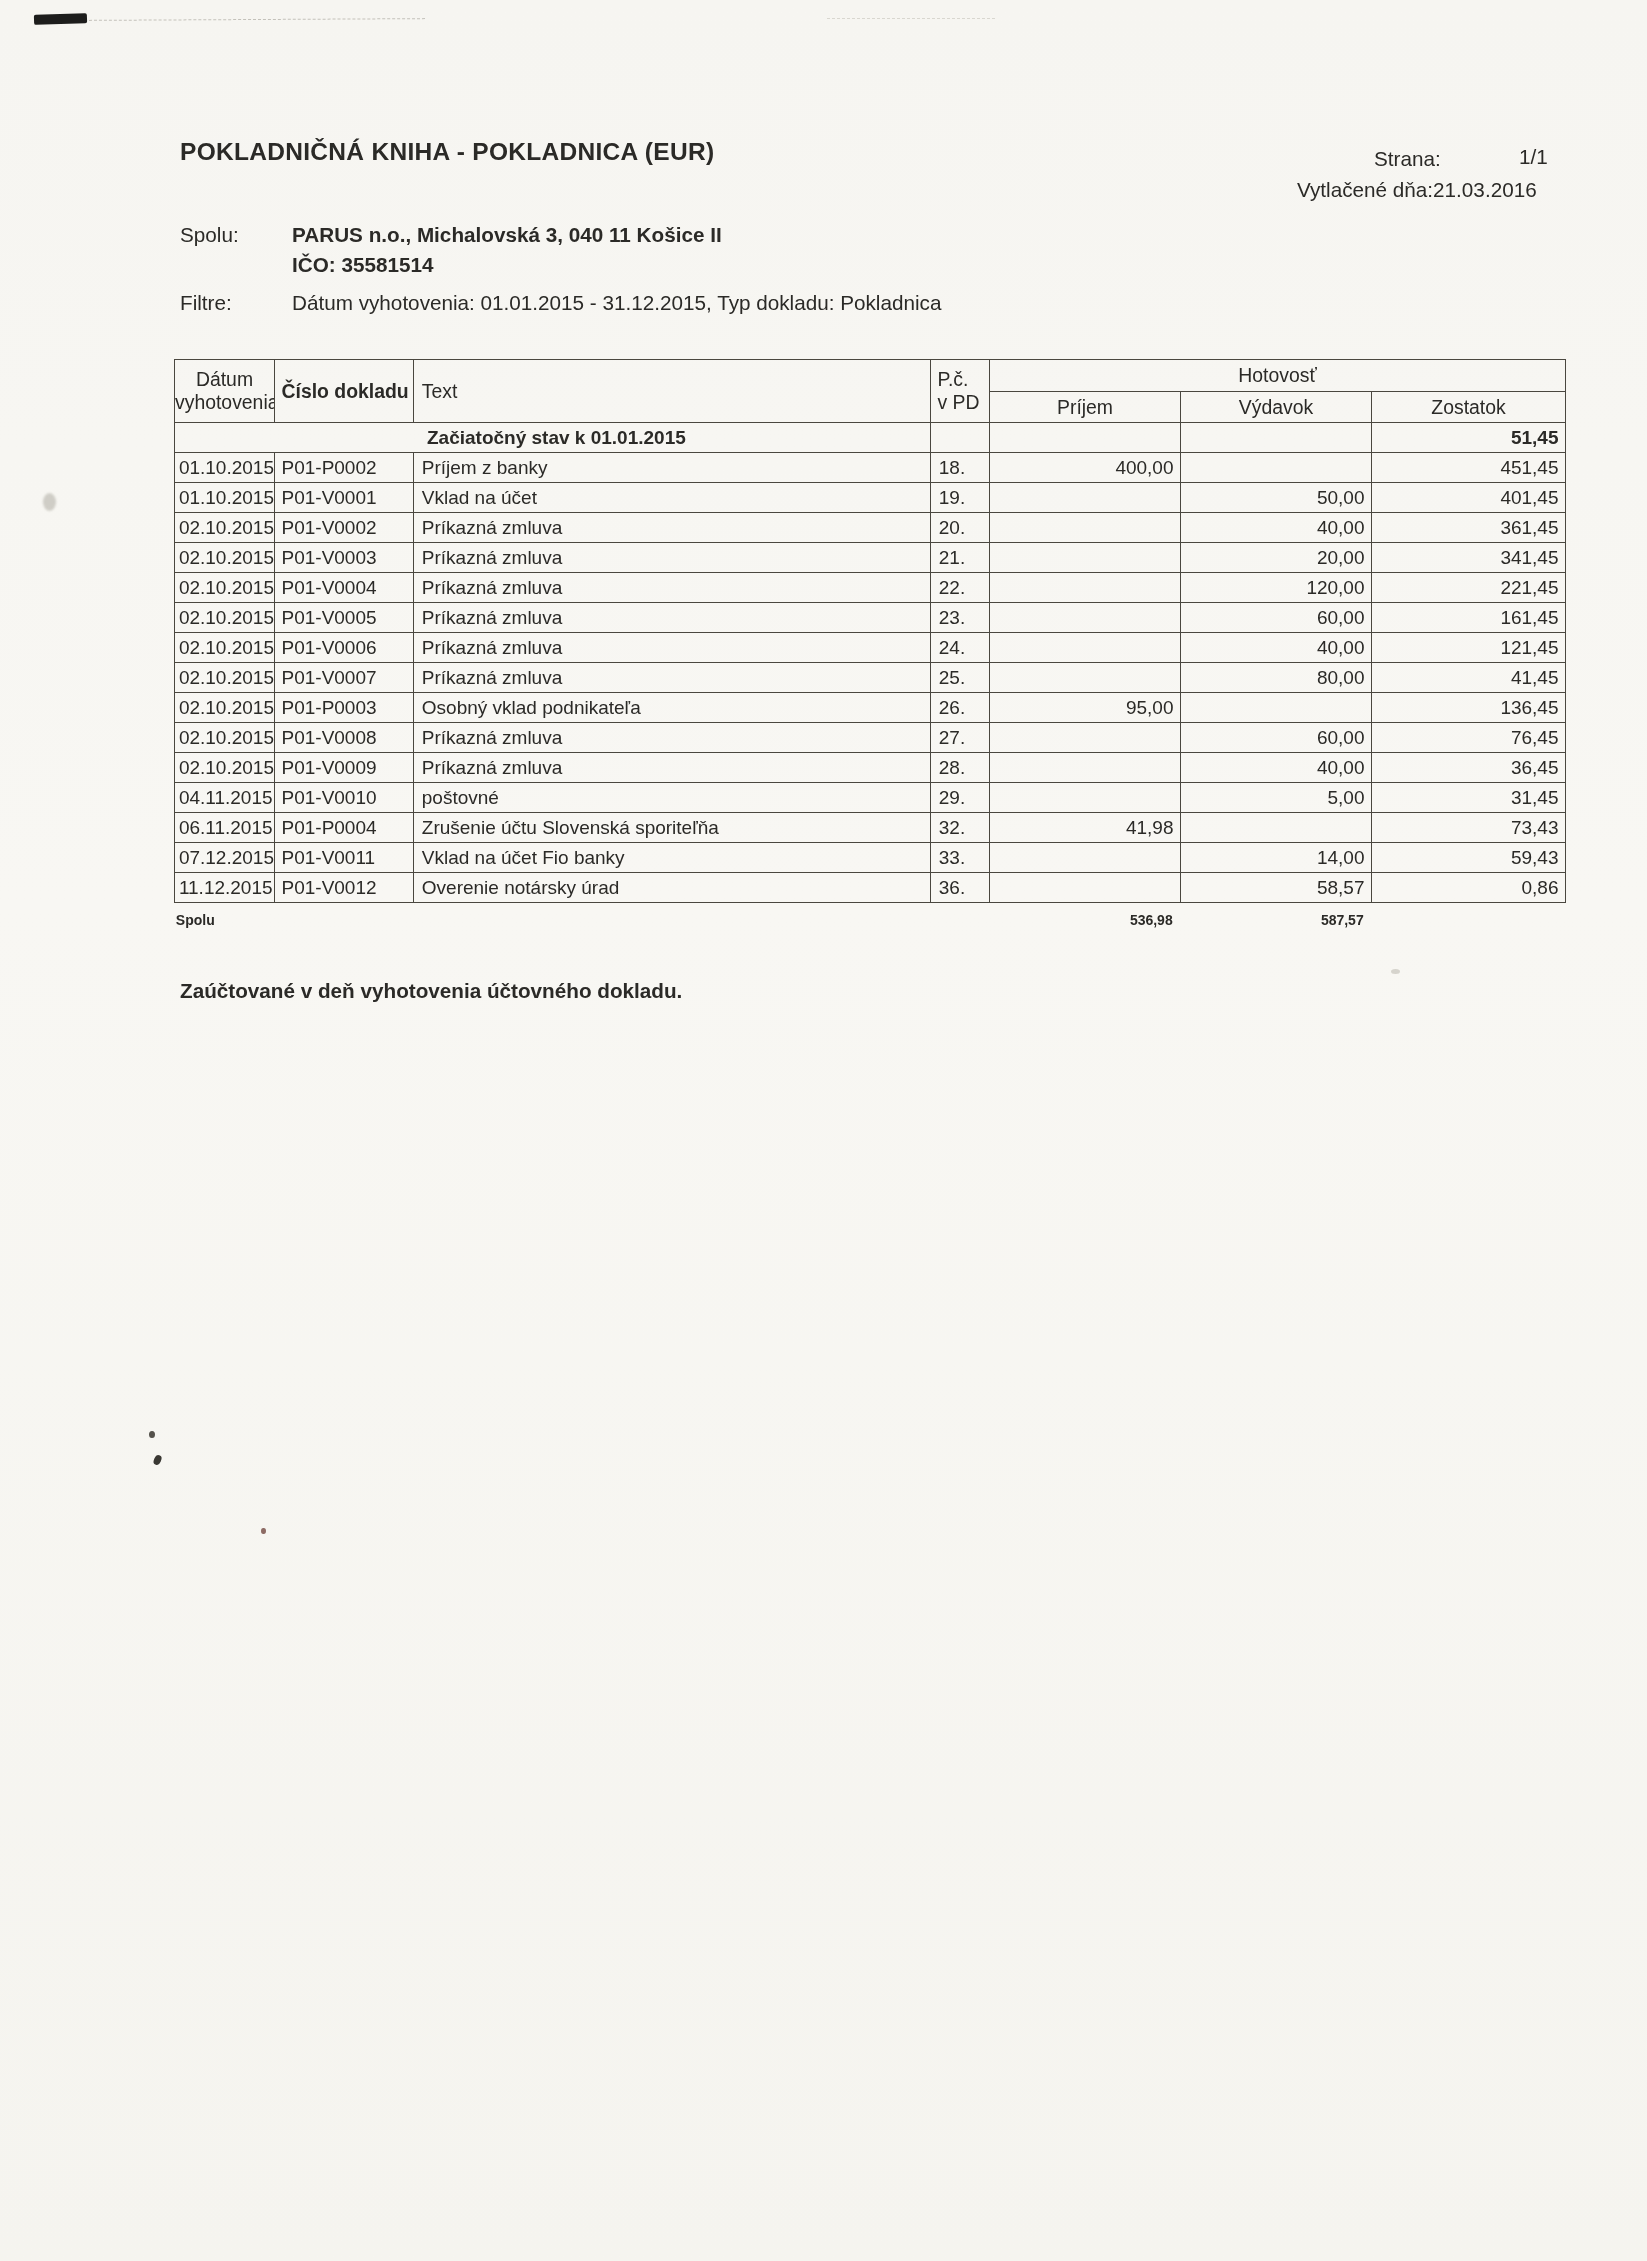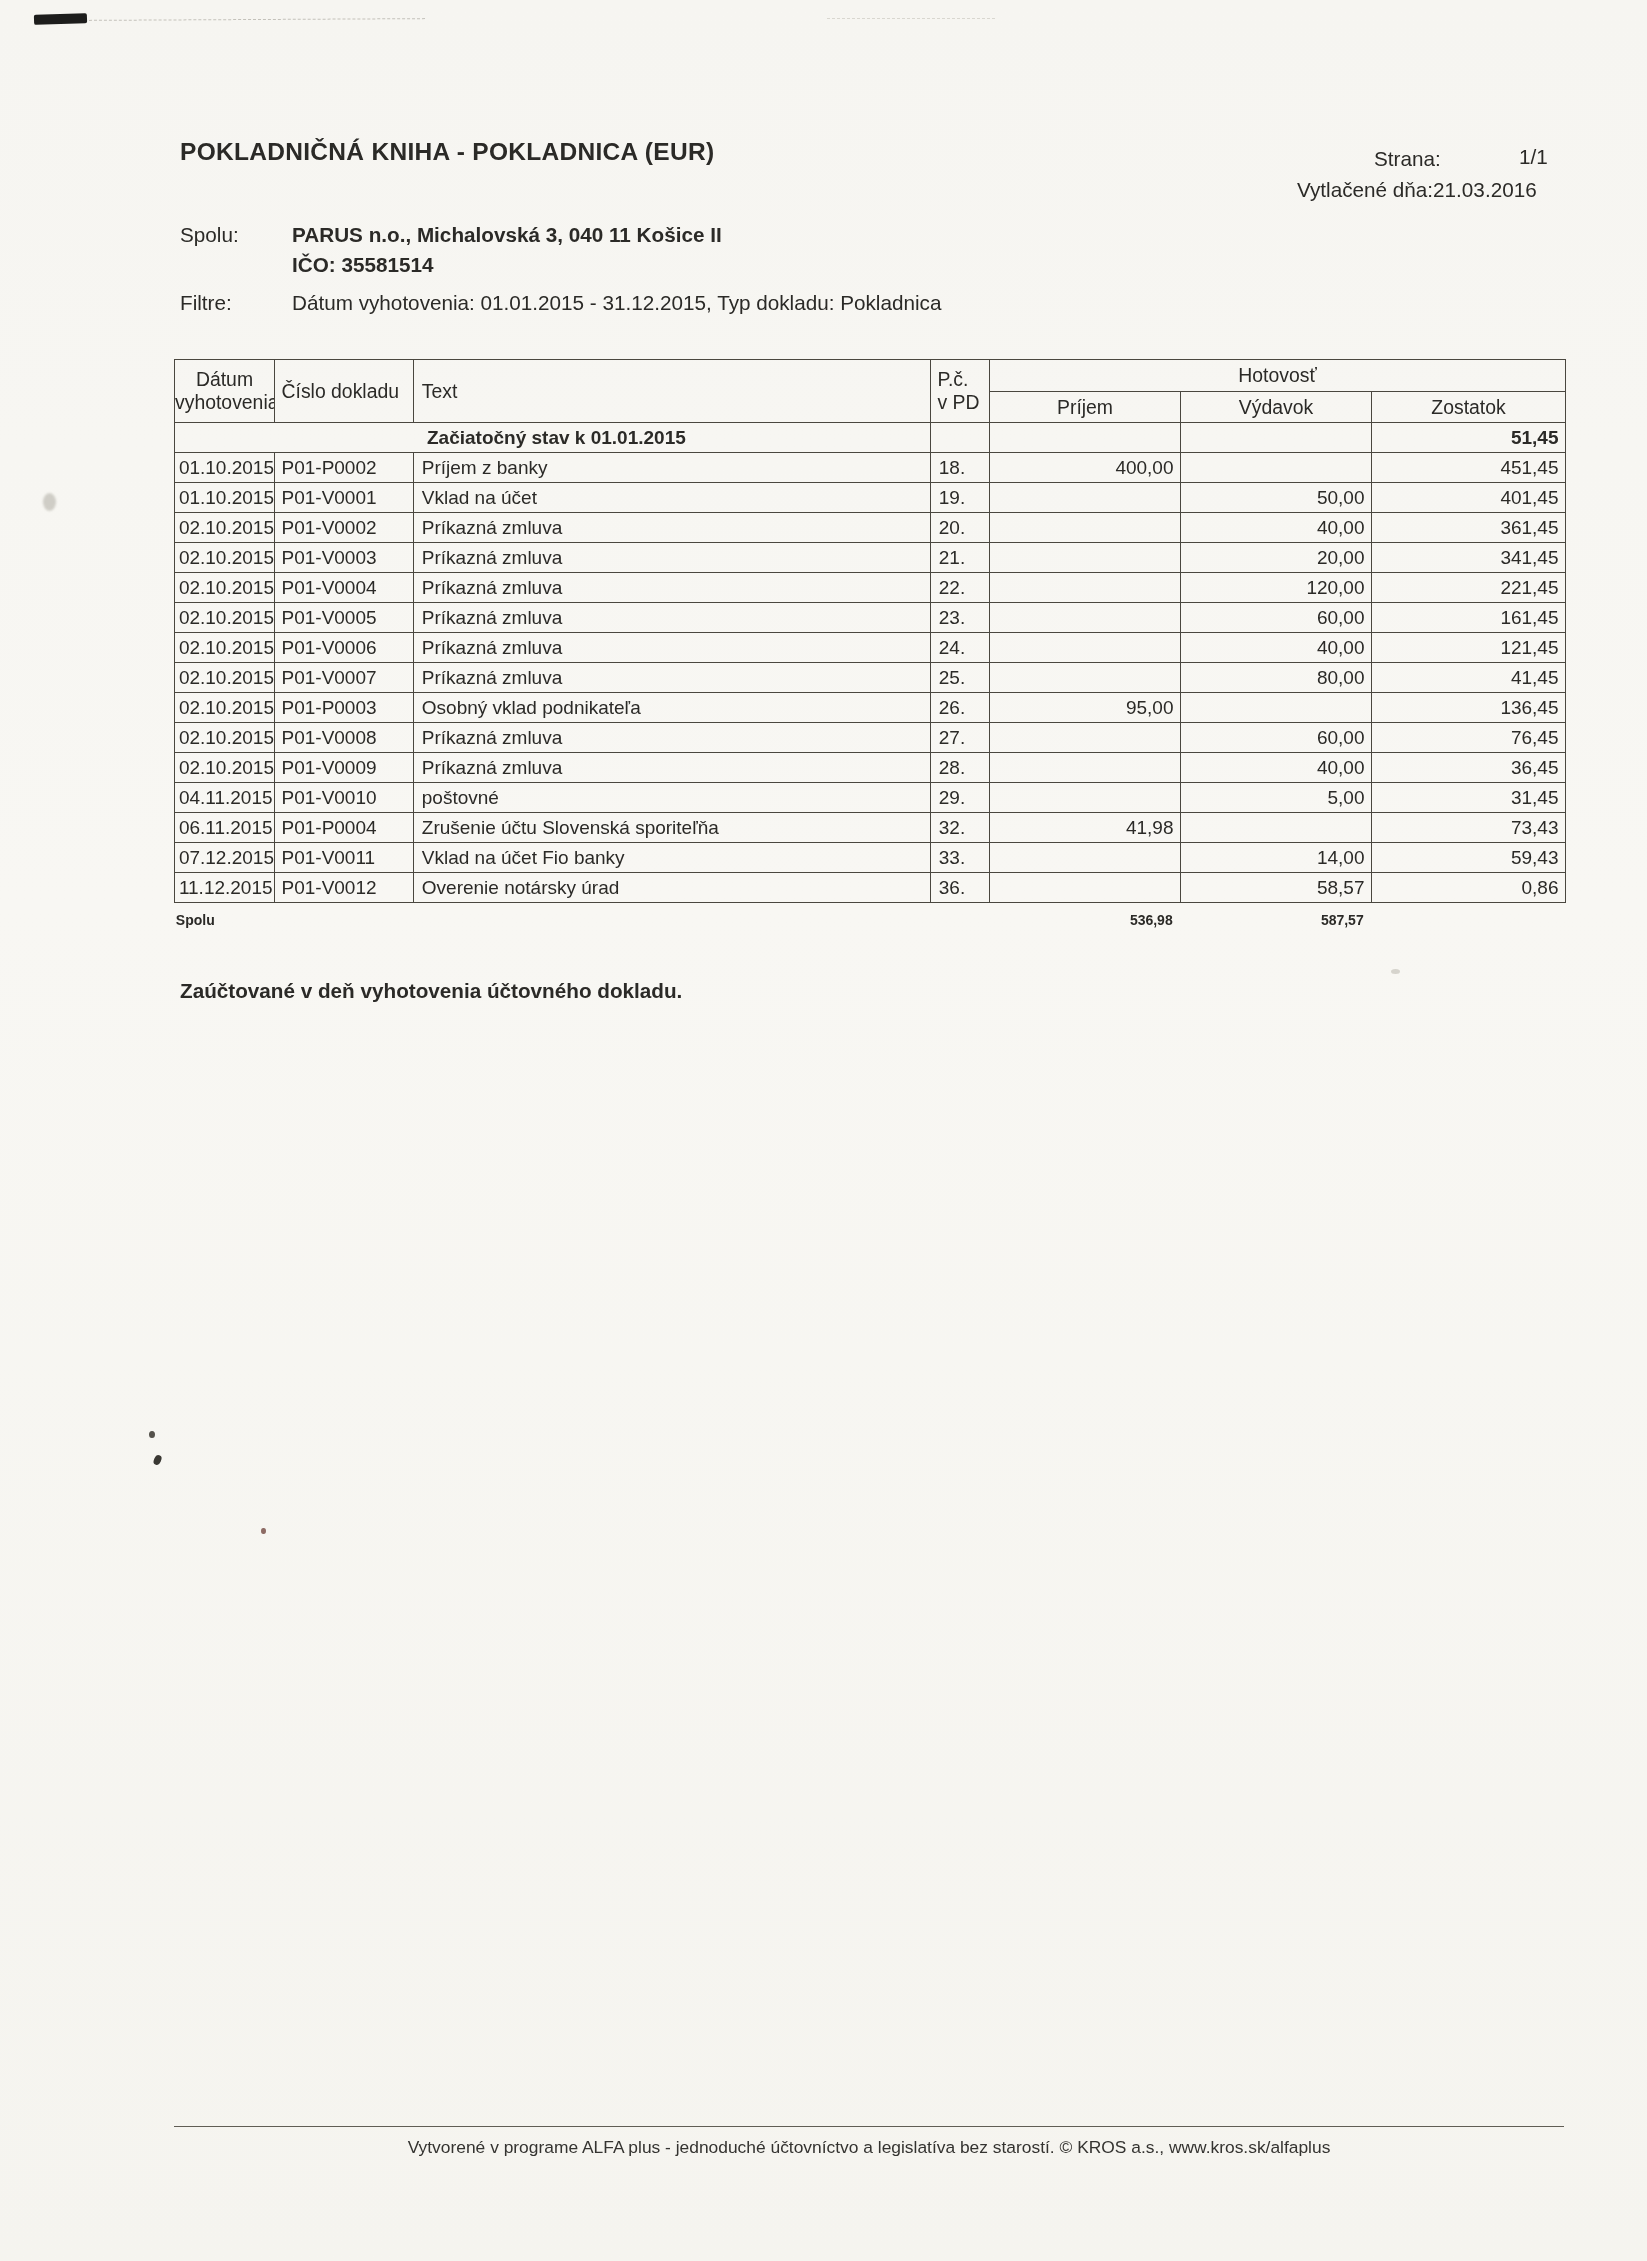--- a/index.html
+++ b/index.html
@@ -29,21 +29,21 @@
   .v-ico   { left:275px; top:253px; }
   .l-filtre{ left:180px; top:291px; }
   .v-filtre{ left:275px; top:291px; }
 
   
   .table-wrap { left:174px; top:359px; width:1390px; }
   table { border-collapse:collapse; table-layout:fixed; width:1390px; font-size:19px; color:#2b2a27; }
   th, td { border:1.3px solid #4a473f; overflow:hidden; white-space:nowrap; }
   thead th { font-weight:normal; font-size:19.4px; vertical-align:middle; }
   th.h-datum { text-align:center; white-space:pre-line; line-height:23px; }
-  th.h-cislo { text-align:left; padding-left:6.5px; }
+  th.h-cislo { text-align:left; padding-left:6.5px;font-weight:bold; }
   th.h-text  { text-align:left; padding-left:7.8px; }
   th.h-pc    { text-align:left; white-space:pre-line; line-height:23px; padding-left:6.5px; }
   th.h-hot   { text-align:center; height:32px; }
   th.h-sub   { text-align:center; height:31px; }
   tbody td { height:30px; padding:1.3px 5.2px; vertical-align:middle; }
   td.c-datum { padding:1.3px 1.9px 1.3px 3.9px; }
   td.c-cislo { padding-left:6.5px; }
   td.c-text  { padding-left:7.8px; }
   td.c-pc    { padding-left:7.8px; }
   td.c-num   { text-align:right; padding-right:6.5px; }
@@ -270,16 +270,15 @@
           <td colspan="4" class="spolu-label">Spolu</td>
           <td class="c-num">536,98</td>
           <td class="c-num">587,57</td>
           <td></td>
         </tr>
       </tfoot>
     </table>
   </div>
 
   <div class="abs note">Zaúčtované v deň vyhotovenia účtovného dokladu.</div>
-  <div class="abs footer">Vytvorené v programe ALFA plus - jednoduché účtovníctvo a legislatíva bez starostí. © KROS a.s., www.kros.sk/alfaplus</div>
 
 </div>
 
 
 </body></html>

